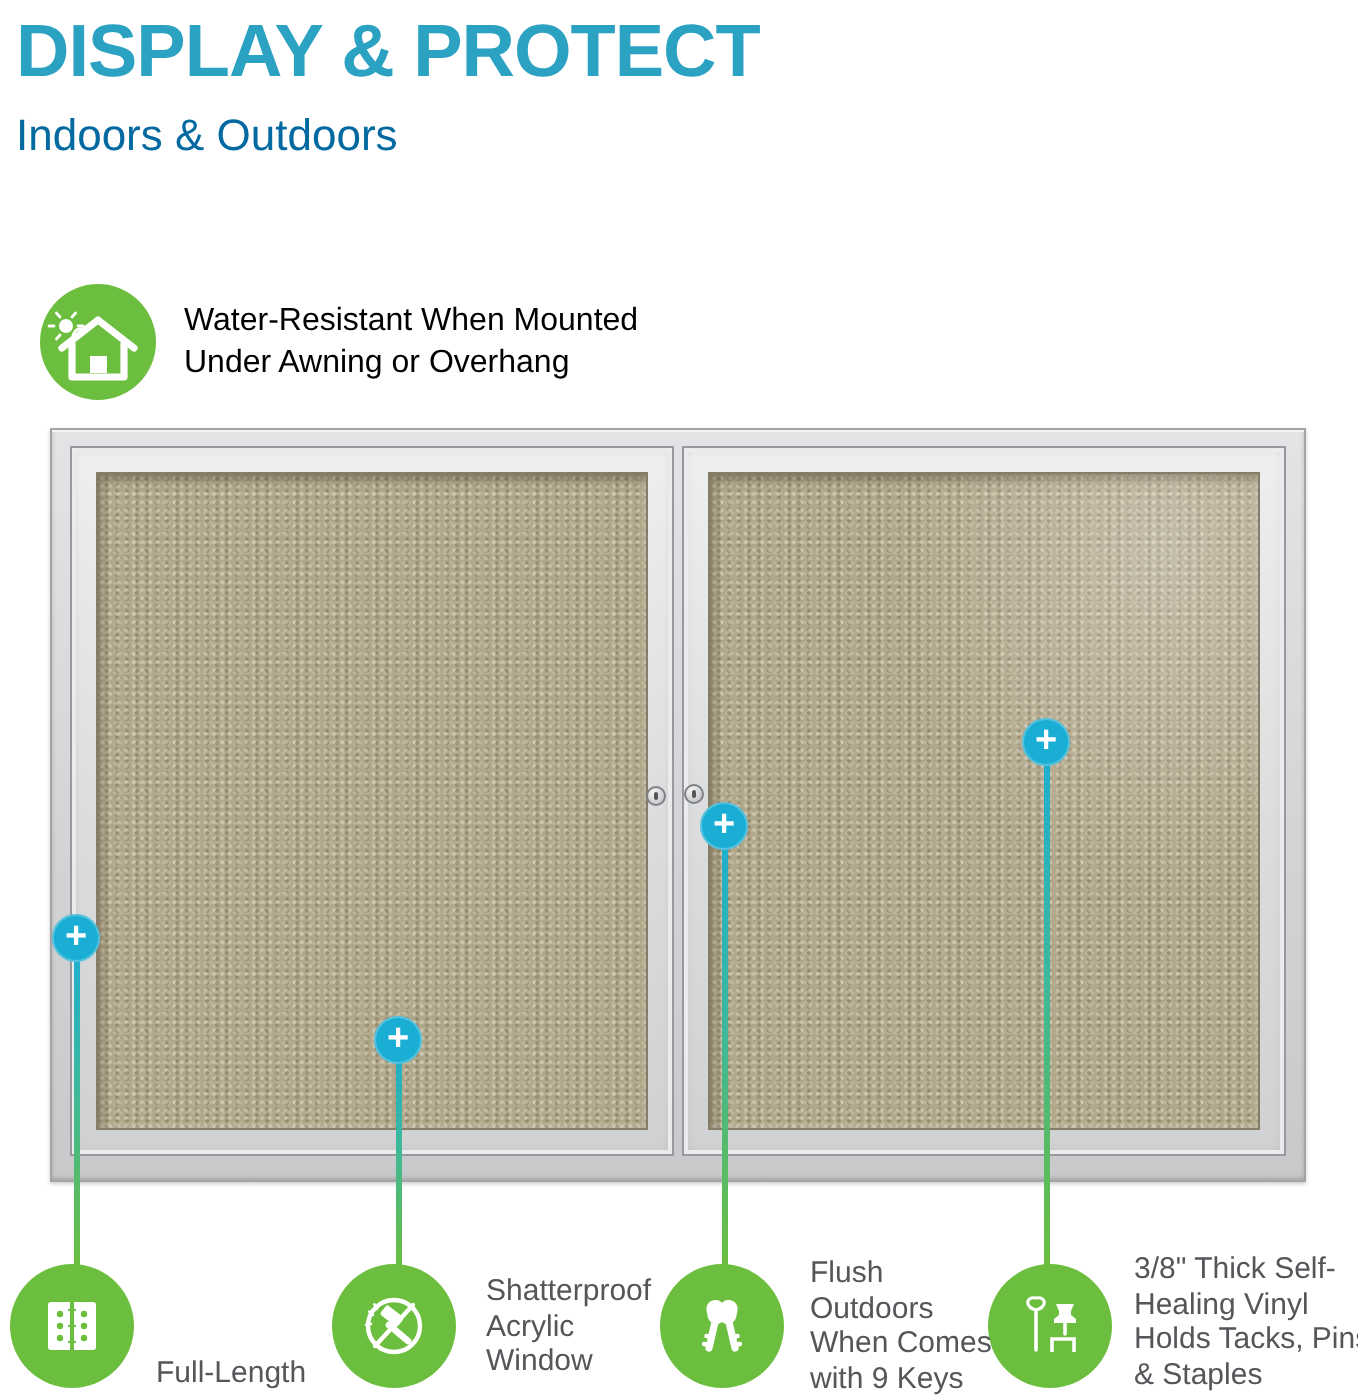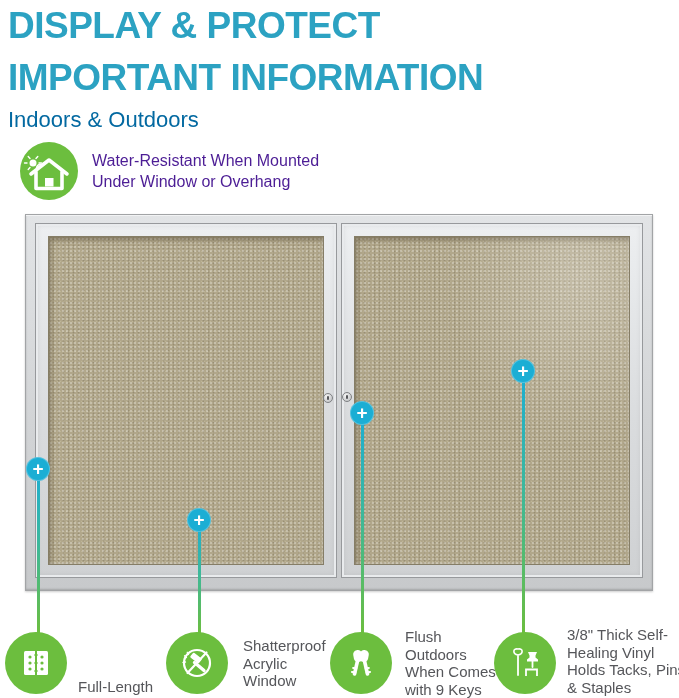--- a/index.html
+++ b/index.html
@@ -7,21 +7,21 @@
     position:relative;width:679px;height:698px;overflow:hidden;background:#fff;
     font-family:Liberation Sans, sans-serif;
   }
   
   .header{position:absolute;left:8px;top:0px;}
   .title-line{font-size:37px;font-weight:bold;color:#2CA2C2;line-height:52px;letter-spacing:-0.5px;white-space:nowrap;}
   .subtitle{font-size:22px;color:#0369a1;line-height:26px;margin-top:3px;}
   
   .highlight{position:absolute;left:20px;top:142px;display:flex;align-items:center;}
   .hl-icon{width:58px;height:58px;flex:0 0 auto;}
-  .hl-text{margin-left:14px;font-size:16px;line-height:21px;color:#4c1d95;}
+  .hl-text{margin-left:14px;font-size:16px;line-height:21px;color:#000000;}
   
   .board{
     position:absolute;left:25px;top:214px;width:628px;height:377px;box-sizing:border-box;
     display:flex;gap:4px;padding:8px 9px 12px;
     background:linear-gradient(180deg,#e2e4e6 0%,#d2d4d6 55%,#c7c9cb 100%);
     border:1px solid #a2a4a6;
     box-shadow:inset 0 1px 0 #f2f3f4, inset 0 -1px 2px rgba(0,0,0,.18), 0 1px 2px rgba(0,0,0,.2);
     z-index:1;
   }
   .door{
@@ -85,21 +85,20 @@
   .fl1{left:78px;top:678px;} .fl2{left:243px;top:637px;}
   .fl3{left:405px;top:628px;} .fl4{left:567px;top:626px;}
 </style>
 </head>
 <body>
 
 <div class="canvas">
 
   <div class="header">
     <div class="title-line">DISPLAY &amp; PROTECT</div>
-    <div class="title-line">IMPORTANT INFORMATION</div>
     <div class="subtitle">Indoors &amp; Outdoors</div>
   </div>
 
   <div class="highlight">
     <svg class="hl-icon" viewBox="0 0 58 58">
       <circle cx="29" cy="29" r="29" fill="#6CBE3E"></circle>
       <g stroke="#fff" stroke-width="1.4" stroke-linecap="round">
         <line x1="19" y1="21" x2="21.5" y2="21"></line>
         <line x1="16" y1="16.5" x2="17.8" y2="14.5"></line>
         <line x1="10" y1="16.5" x2="8.2" y2="14.5"></line>
@@ -109,21 +108,21 @@
       <circle cx="13" cy="21" r="3.5" fill="#fff"></circle>
       <path d="M16.5 25.5 q1.5-4 5.5-3 q1.5-2.5 4-1.5" fill="none" stroke="#fff" stroke-width="1.4" stroke-linecap="round"></path>
       <g stroke="#fff" stroke-width="3.6" fill="none" stroke-linejoin="round" stroke-linecap="round">
         <path d="M11 32 L29 18 L47 32"></path>
         <path d="M16 30 V46.5 H42 V30"></path>
       </g>
       <rect x="25" y="36" width="8.5" height="8.5" fill="#fff"></rect>
     </svg>
     <div class="hl-text">
       <div>Water-Resistant When Mounted</div>
-      <div>Under Window or Overhang</div>
+      <div>Under Awning or Overhang</div>
     </div>
   </div>
 
   <div class="board">
     <div class="door">
       <div class="fabric"></div>
     </div>
     <div class="door">
       <div class="fabric sheen"></div>
     </div>

